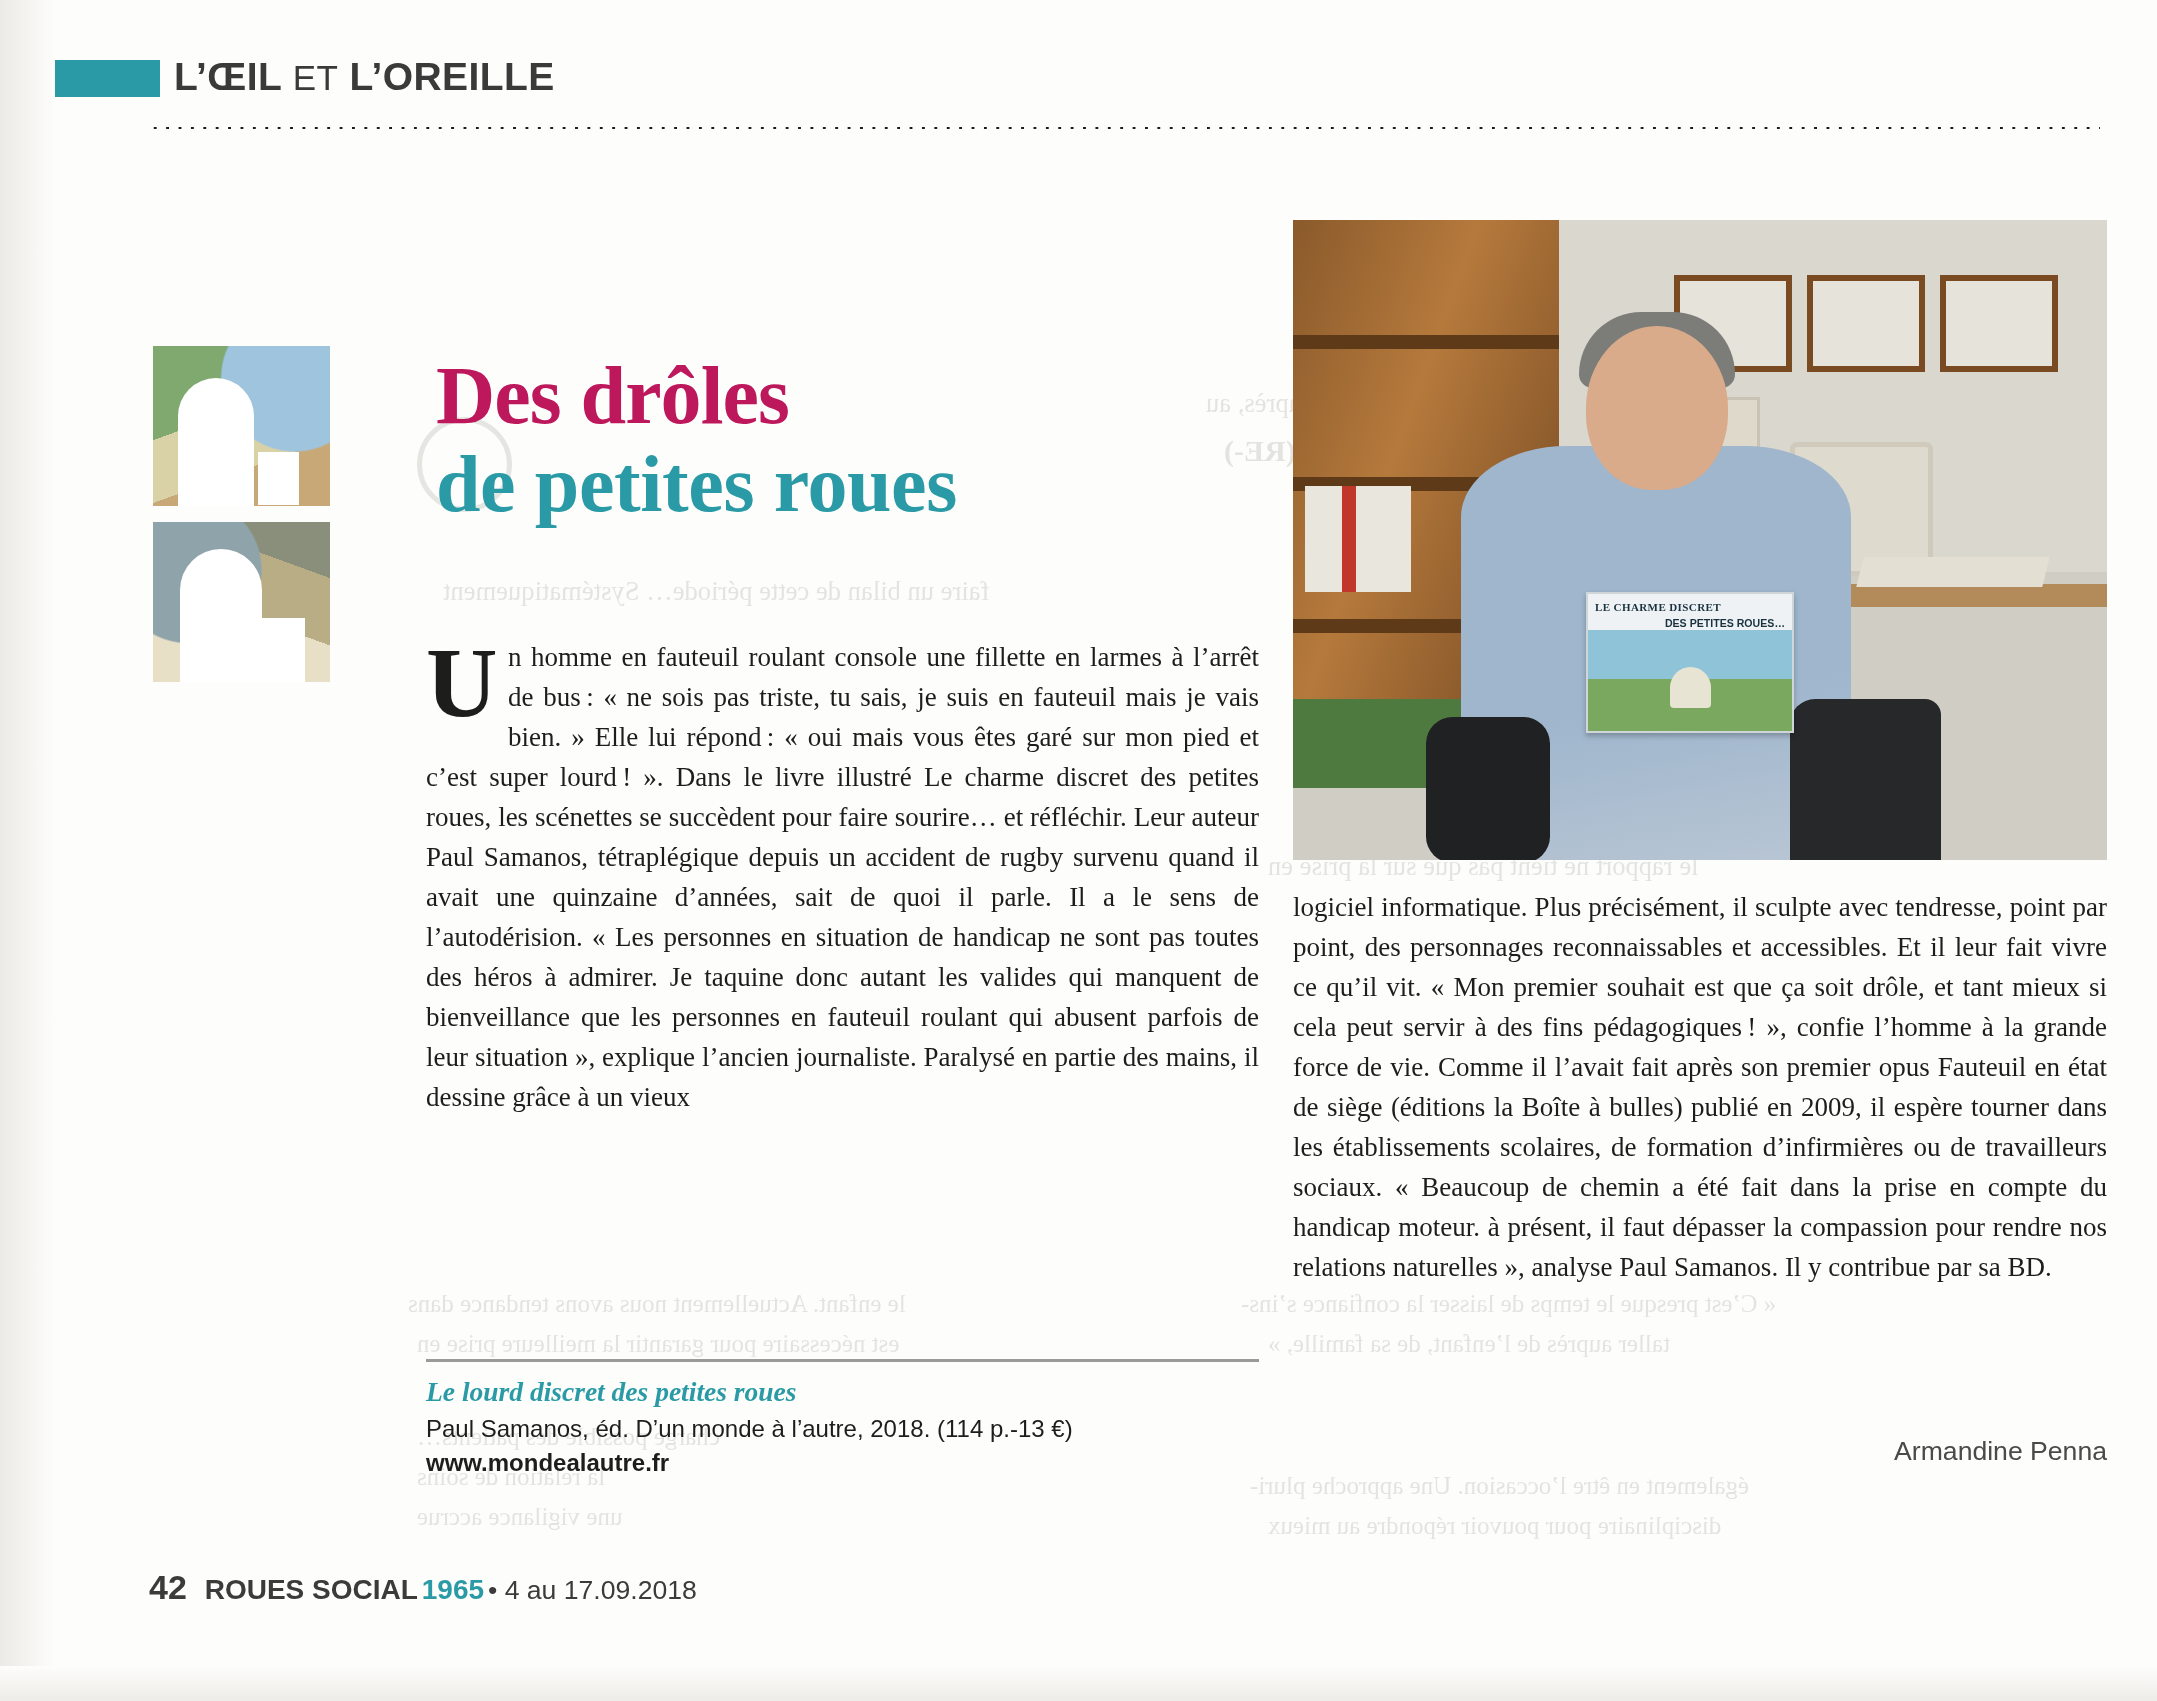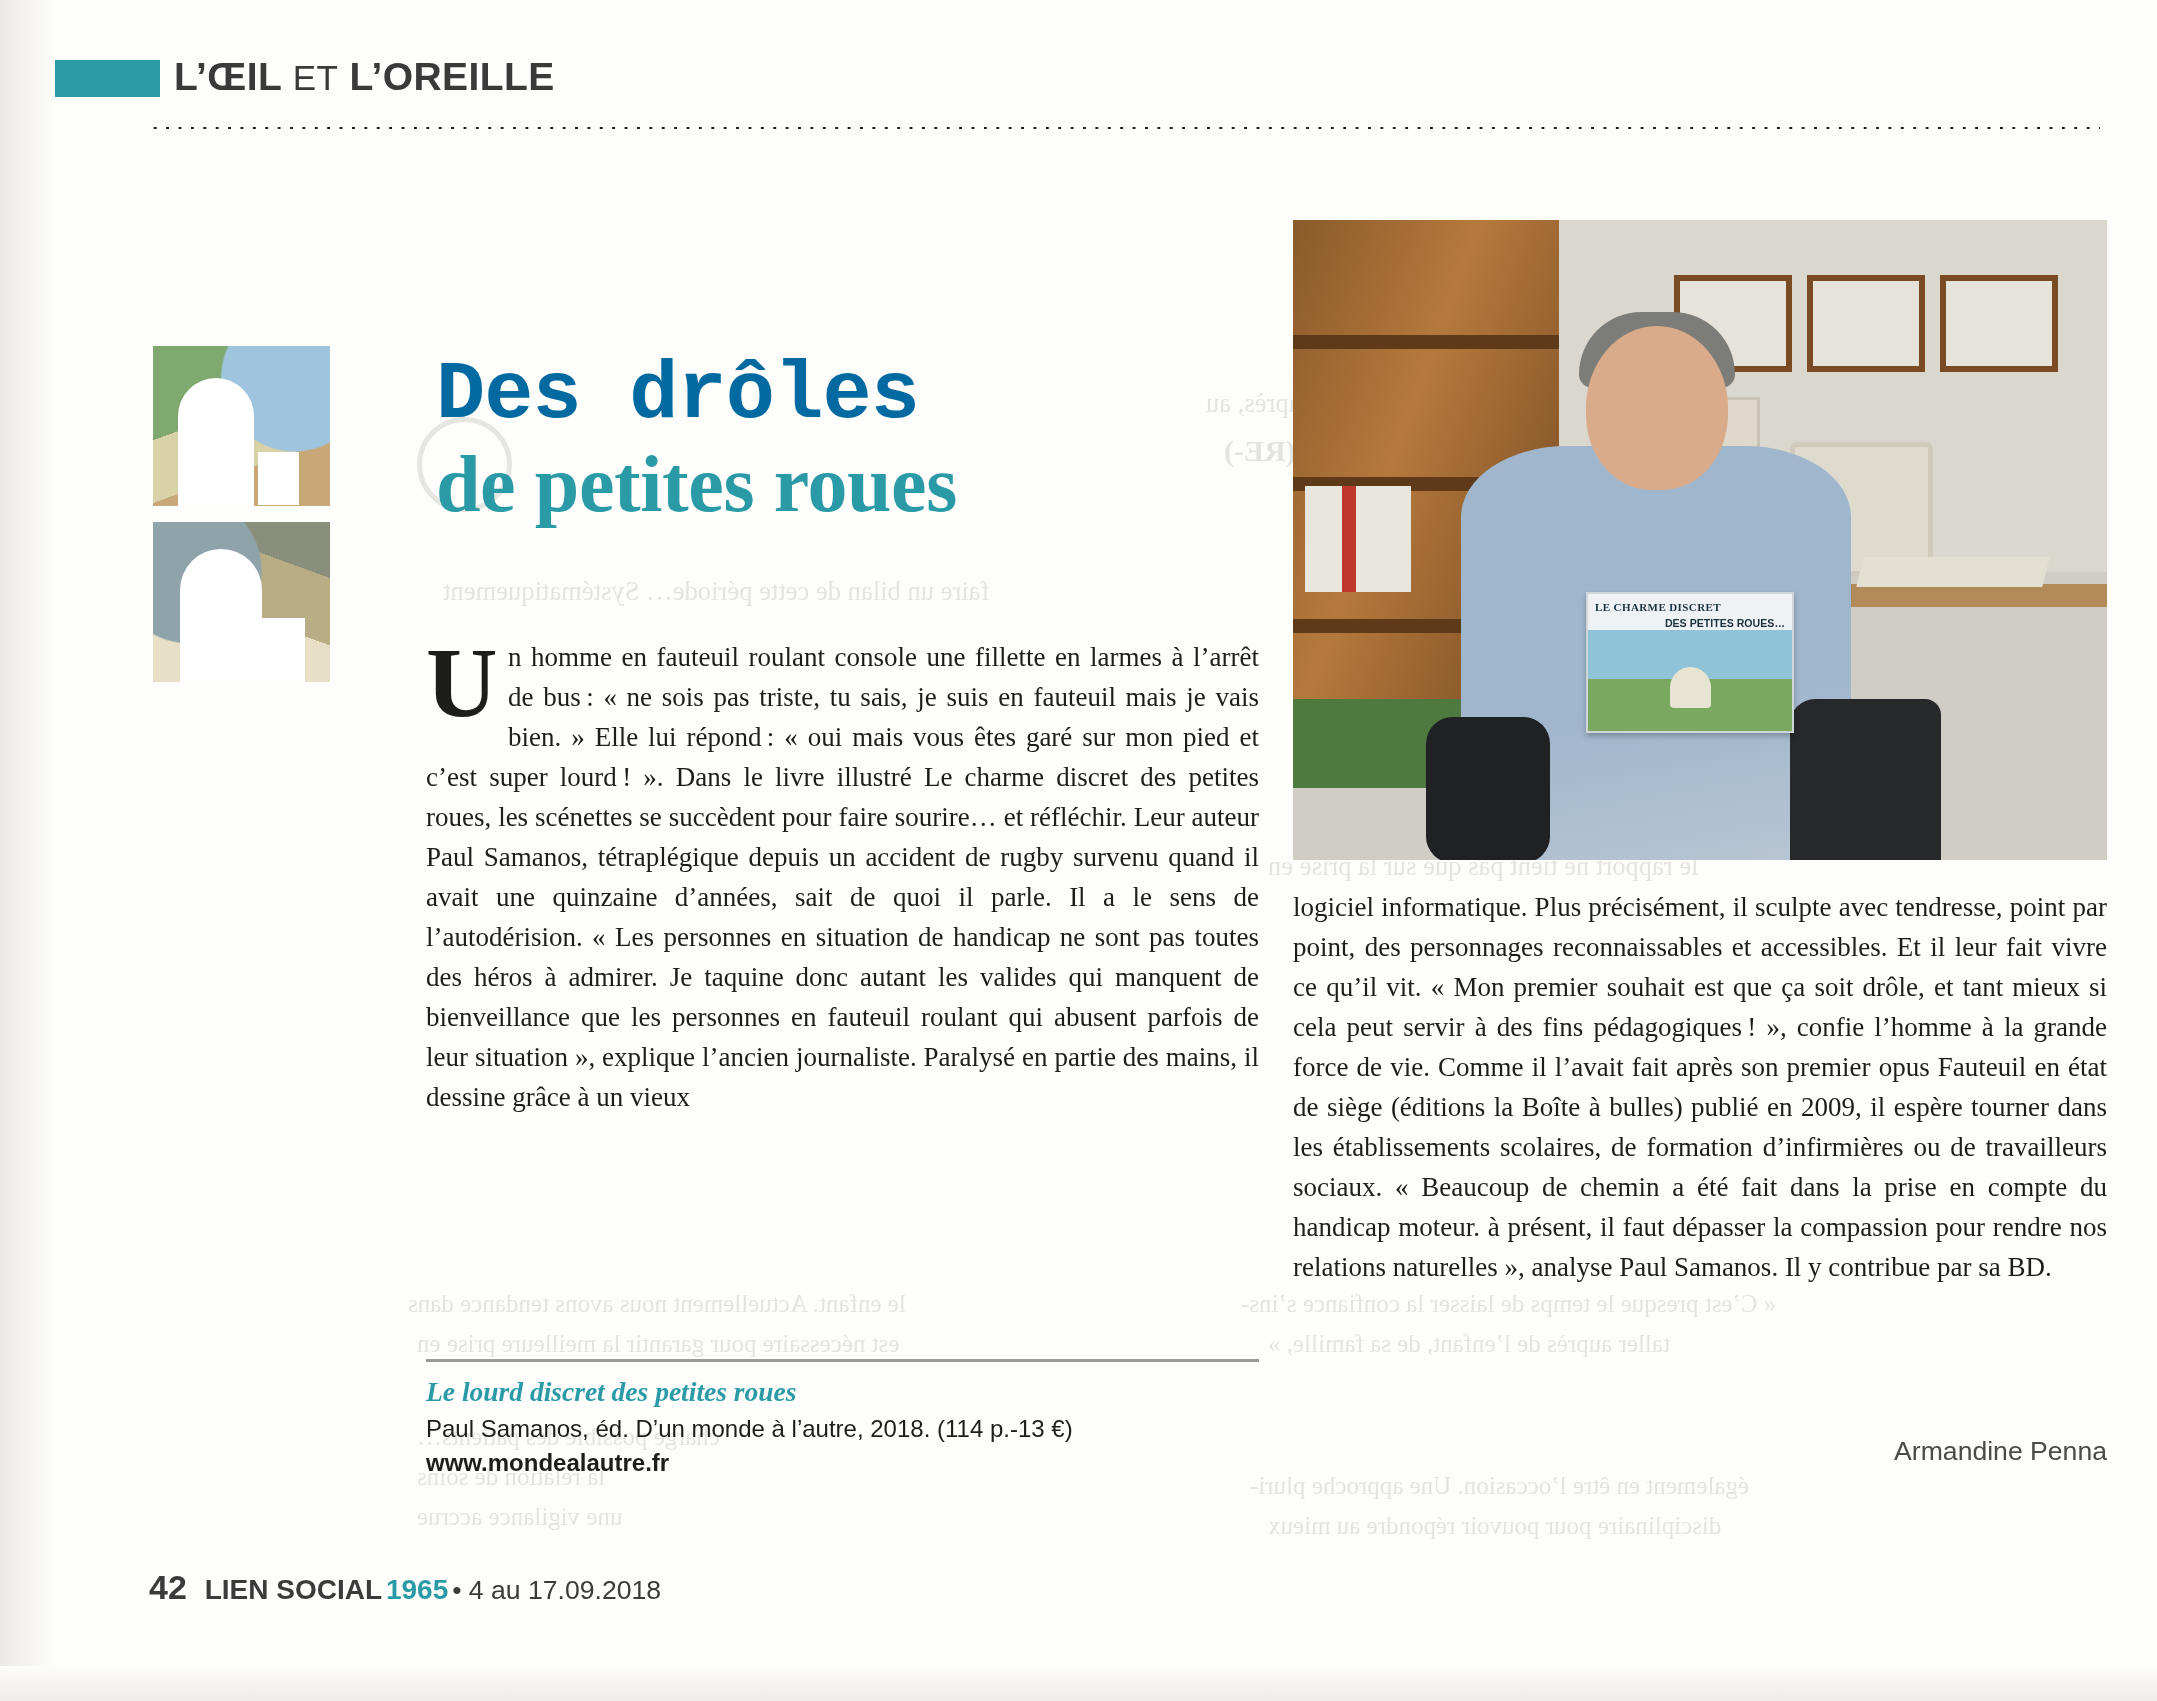--- a/index.html
+++ b/index.html
@@ -43,23 +43,23 @@
     background-image:radial-gradient(circle, #1b1b1b 1.2px, transparent 1.4px);
     background-size:12.4px 4.4px;
     background-repeat:repeat-x;
   }
 
   
   .headline {
     position:absolute; left:436px; top:353px; width:825px;
   }
   .headline .l1 {
-    font-family:Liberation Mono, monospace;
+    font-family:Liberation Serif, serif;
     font-weight:bold; font-size:82px; line-height:85px;
-    color:#0369a1; letter-spacing:-0.9px;
+    color:#be185d; letter-spacing:-0.9px;
   }
   .headline .l2 {
     font-family:"Liberation Serif", serif;
     font-weight:bold; font-size:80px; line-height:92px;
     color:#2a9ba6; letter-spacing:-0.4px;
   }
 
   
   .deco { position:absolute; left:153px; top:346px; width:213px; height:355px; }
   .deco-cell {
@@ -357,19 +357,19 @@
   <div class="ref">
     <div class="ref-title">Le lourd discret des petites roues</div>
     <div class="ref-line">Paul Samanos, éd. D’un monde à l’autre, 2018. (114 p.-13 €)</div>
     <div class="ref-url">www.mondealautre.fr</div>
   </div>
 
   <div class="byline">Armandine Penna</div>
 
   <div class="footer">
     <span class="pagenum">42</span>
-    <span class="mag">LIEN SOCIAL</span>
+    <span class="mag">ROUES SOCIAL</span>
     <span class="issue">1965</span>
     <span class="date">• 4 au 17.09.2018</span>
   </div>
 
 </div>
 
 
 </body></html>

